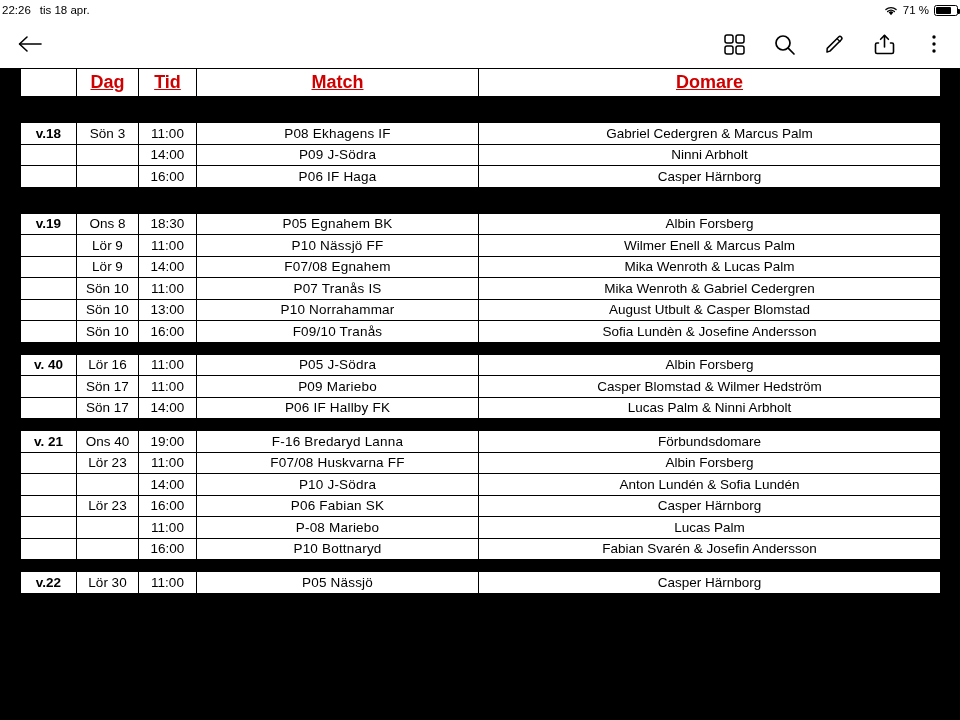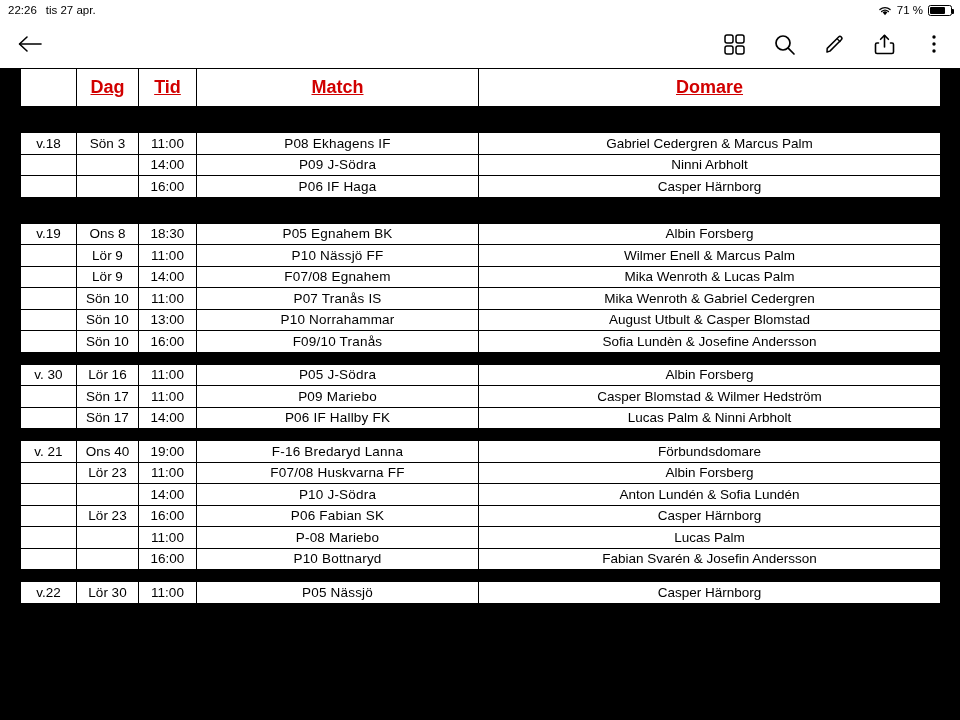--- a/index.html
+++ b/index.html
@@ -17,21 +17,21 @@
     display: flex;
     flex-direction: column;
   }
 
   
   .statusbar {
     height: 20px;
     background: #ffffff;
     display: flex;
     align-items: center;
-    padding: 0 8px;
+    padding: 0 2px;
     font-size: 11.5px;
     color: #000;
     flex: 0 0 auto;
   }
   .statusbar .left { display: flex; align-items: center; gap: 9px; }
   .statusbar .right { margin-left: auto; display: flex; align-items: center; gap: 5px; }
   .wifi-icon { display: inline-block; width: 14px; height: 11px; position: relative; }
   .wifi-icon svg { display: block; }
   .battery {
     width: 24px; height: 11px;
@@ -92,53 +92,53 @@
     overflow: hidden;
   }
   
   col.c-week  { width: 56px; }
   col.c-day   { width: 62px; }
   col.c-time  { width: 58px; }
   col.c-match { width: 282px; }
   col.c-ref   { width: 462px; }
 
   tr.header td {
-    height: 38px;
+    height: 28px;
     font-weight: bold;
     font-size: 18px;
     color: #d10000;
   }
   tr.header td u { text-decoration: underline; }
 
   tr.spacer td {
     background: #000000;
     border: none;
     height: 12px;
     padding: 0;
   }
   tr.spacer.tall td { height: 26px; }
-  td.week { font-weight: normal; }
+  td.week { font-weight: bold; }
   td.match { letter-spacing: 0.2px; }
 
   
   .gutter {
     position: absolute;
     top: 0; bottom: 0; right: 0;
     width: 20px; background: #000;
   }
 </style>
 </head>
 <body>
 
 <div id="app">
 
   <div class="statusbar">
     <div class="left">
       <span>22:26</span>
-      <span>tis 27 apr.</span>
+      <span>tis 18 apr.</span>
     </div>
     <div class="right">
       <span class="wifi-icon">
         <svg width="14" height="11" viewBox="0 0 14 11">
           <path d="M7 10.2 L4.6 7.2 a3.8 3.8 0 0 1 4.8 0 Z" fill="#000"></path>
           <path d="M1.9 4.6 a7.6 7.6 0 0 1 10.2 0" stroke="#000" stroke-width="1.3" fill="none" stroke-linecap="round"></path>
           <path d="M3.6 6.6 a5.2 5.2 0 0 1 6.8 0" stroke="#000" stroke-width="1.3" fill="none" stroke-linecap="round"></path>
         </svg>
       </span>
       <span>71 %</span>
@@ -278,21 +278,21 @@
             <td class="week"></td>
             <td class="">Sön 10</td>
             <td class="">16:00</td>
             <td class="match">F09/10       Tranås</td>
             <td class="">Sofia Lundèn &amp; Josefine Andersson</td>
           </tr>
           <tr class="spacer">
             <td colspan="5"></td>
           </tr>
           <tr>
-            <td class="week">v. 30</td>
+            <td class="week">v. 40</td>
             <td class="">Lör 16</td>
             <td class="">11:00</td>
             <td class="match">P05   J-Södra</td>
             <td class="">Albin Forsberg</td>
           </tr>
           <tr>
             <td class="week"></td>
             <td class="">Sön 17</td>
             <td class="">11:00</td>
             <td class="match">P09    Mariebo</td>

